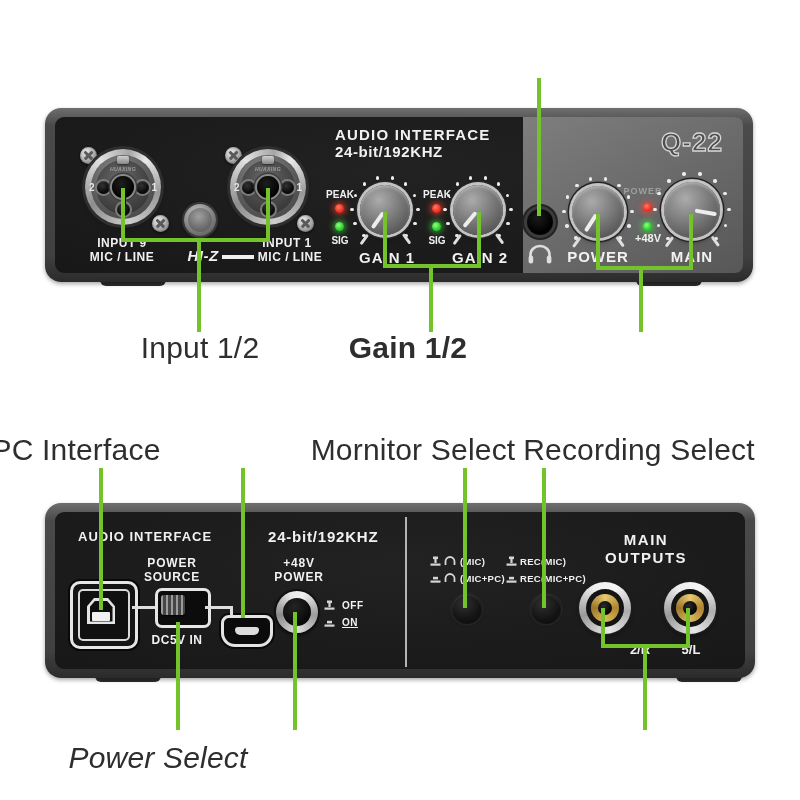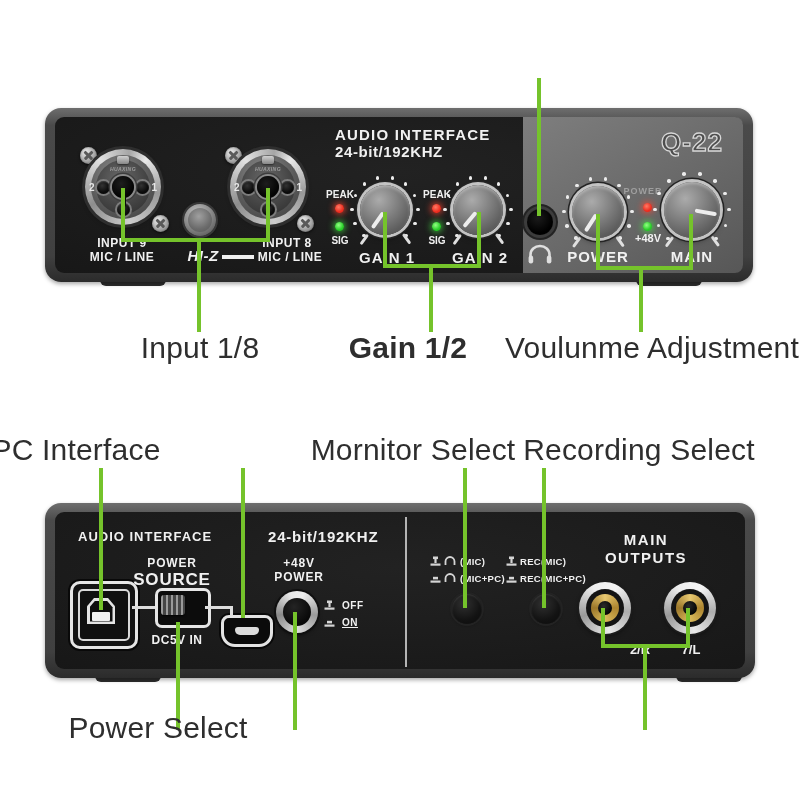--- a/index.html
+++ b/index.html
@@ -179,21 +179,21 @@
   </div>
 
   <div class="hizbtn" style="left:184px;top:204px;">
     <div class="hizbtn-in"></div>
   </div>
 
   <div class="ptxt ctr" style="left:122px;top:236px;font-size:12px;letter-spacing:.5px;">INPUT 9</div>
   <div class="ptxt ctr" style="left:122px;top:250px;font-size:12px;letter-spacing:.5px;">MIC / LINE</div>
   <div class="ptxt ctr" style="left:203px;top:247px;font-size:15px;font-style:italic;letter-spacing:.5px;">HI-Z</div>
   <div class="wline" style="left:222px;top:255px;width:32px;height:3.5px;background:#efefef;"></div>
-  <div class="ptxt ctr" style="left:287px;top:236px;font-size:12px;letter-spacing:.5px;">INPUT 8</div>
+  <div class="ptxt ctr" style="left:287px;top:236px;font-size:12px;letter-spacing:.5px;">INPUT 1</div>
   <div class="ptxt ctr" style="left:290px;top:250px;font-size:12px;letter-spacing:.5px;">MIC / LINE</div>
 
   <div class="ptxt" style="left:335px;top:126px;font-size:15px;letter-spacing:1.2px;">AUDIO INTERFACE</div>
   <div class="ptxt" style="left:335px;top:143px;font-size:15px;letter-spacing:.6px;">24-bit/192KHZ</div>
 
   <div class="ptxt ctr" style="left:340px;top:189px;font-size:10px;">PEAK</div>
   <div class="led red" style="left:335px;top:204px;"></div>
   <div class="led green" style="left:335px;top:222px;"></div>
   <div class="ptxt ctr" style="left:340px;top:235px;font-size:10px;">SIG</div>
 
@@ -333,23 +333,22 @@
   <div class="gline gv" style="left:197px;top:242px;height:90px;"></div>
   <div class="gline gv" style="left:383px;top:212px;height:56px;"></div>
   <div class="gline gv" style="left:477px;top:212px;height:56px;"></div>
   <div class="gline gh" style="left:383px;top:264px;width:98px;"></div>
   <div class="gline gv" style="left:429px;top:268px;height:64px;"></div>
   <div class="gline gv" style="left:596px;top:214px;height:56px;"></div>
   <div class="gline gv" style="left:689px;top:214px;height:56px;"></div>
   <div class="gline gh" style="left:596px;top:266px;width:97px;"></div>
   <div class="gline gv" style="left:639px;top:270px;height:62px;"></div>
 
-  <div class="callout" style="left:200px;top:332px;">Input 1/8</div>
+  <div class="callout" style="left:200px;top:332px;">Input 1/2</div>
   <div class="callout" style="left:408px;top:332px;font-weight:bold;">Gain 1/2</div>
-  <div class="callout" style="left:652px;top:332px;">Voulunme Adjustment</div>
 
   <div class="callout" style="left:76px;top:434px;">PC Interface</div>
   <div class="callout" style="left:413px;top:434px;">Mornitor Select</div>
   <div class="callout" style="left:639px;top:434px;">Recording Select</div>
 
   <div class="foot" style="left:95px;top:670px;"></div>
   <div class="foot" style="left:676px;top:670px;"></div>
   <div class="dev" style="left:45px;top:503px;width:710px;height:175px;">
     <div class="face" style="left:10px;top:9px;width:690px;height:157px;"></div>
   </div>
@@ -361,21 +360,21 @@
   <div class="usbb" style="left:70px;top:581px;">
     <div class="usbb-in"></div>
     <div class="usbb-shell">
       <div class="s-out"></div>
         <div class="s-in"></div>
         <div class="s-tongue"></div>
     </div>
   </div>
 
   <div class="ptxt ctr" style="left:172px;top:556px;font-size:12px;letter-spacing:.8px;">POWER</div>
-  <div class="ptxt ctr" style="left:172px;top:570px;font-size:17px;letter-spacing:.8px;text-align:right;">SOURCE</div>
+  <div class="ptxt ctr" style="left:172px;top:570px;font-size:12px;letter-spacing:.8px;text-align:right;">SOURCE</div>
   <div class="pswitch" style="left:155px;top:588px;">
     <div class="pswitch-knob"></div>
   </div>
   <div class="ptxt ctr" style="left:177px;top:633px;font-size:12px;letter-spacing:.5px;">DC5V IN</div>
 
   <div class="musb" style="left:221px;top:615px;">
     <div class="musb-slot"></div>
   </div>
 
   <div class="wline" style="left:132px;top:606px;width:23px;height:3px;"></div>
@@ -437,28 +436,28 @@
     <div class="jack-black"></div>
       <div class="jack-gold"></div>
       <div class="jack-hole"></div>
   </div>
   <div class="jack" style="left:664px;top:582px;">
     <div class="jack-black"></div>
       <div class="jack-gold"></div>
       <div class="jack-hole"></div>
   </div>
   <div class="ptxt ctr" style="left:640px;top:642px;font-size:13px;text-align:center;">2/R</div>
-  <div class="ptxt ctr" style="left:691px;top:642px;font-size:13px;">7/L</div>
+  <div class="ptxt ctr" style="left:691px;top:642px;font-size:13px;">5/L</div>
 
   <div class="gline gv" style="left:99px;top:468px;height:142px;"></div>
   <div class="gline gv" style="left:241px;top:468px;height:150px;"></div>
   <div class="gline gv" style="left:463px;top:468px;height:140px;"></div>
   <div class="gline gv" style="left:542px;top:468px;height:140px;"></div>
   <div class="gline gv" style="left:176px;top:622px;height:108px;"></div>
   <div class="gline gv" style="left:293px;top:612px;height:118px;"></div>
   <div class="gline gv" style="left:601px;top:608px;height:40px;"></div>
   <div class="gline gv" style="left:686px;top:608px;height:40px;"></div>
   <div class="gline gh" style="left:601px;top:644px;width:89px;"></div>
   <div class="gline gv" style="left:643px;top:648px;height:82px;"></div>
 
-  <div class="callout" style="left:158px;top:712px;">Power Select</div>
+  <div class="callout" style="left:158px;top:742px;font-style:italic;">Power Select</div>
 
 </div>
 
 </body></html>

